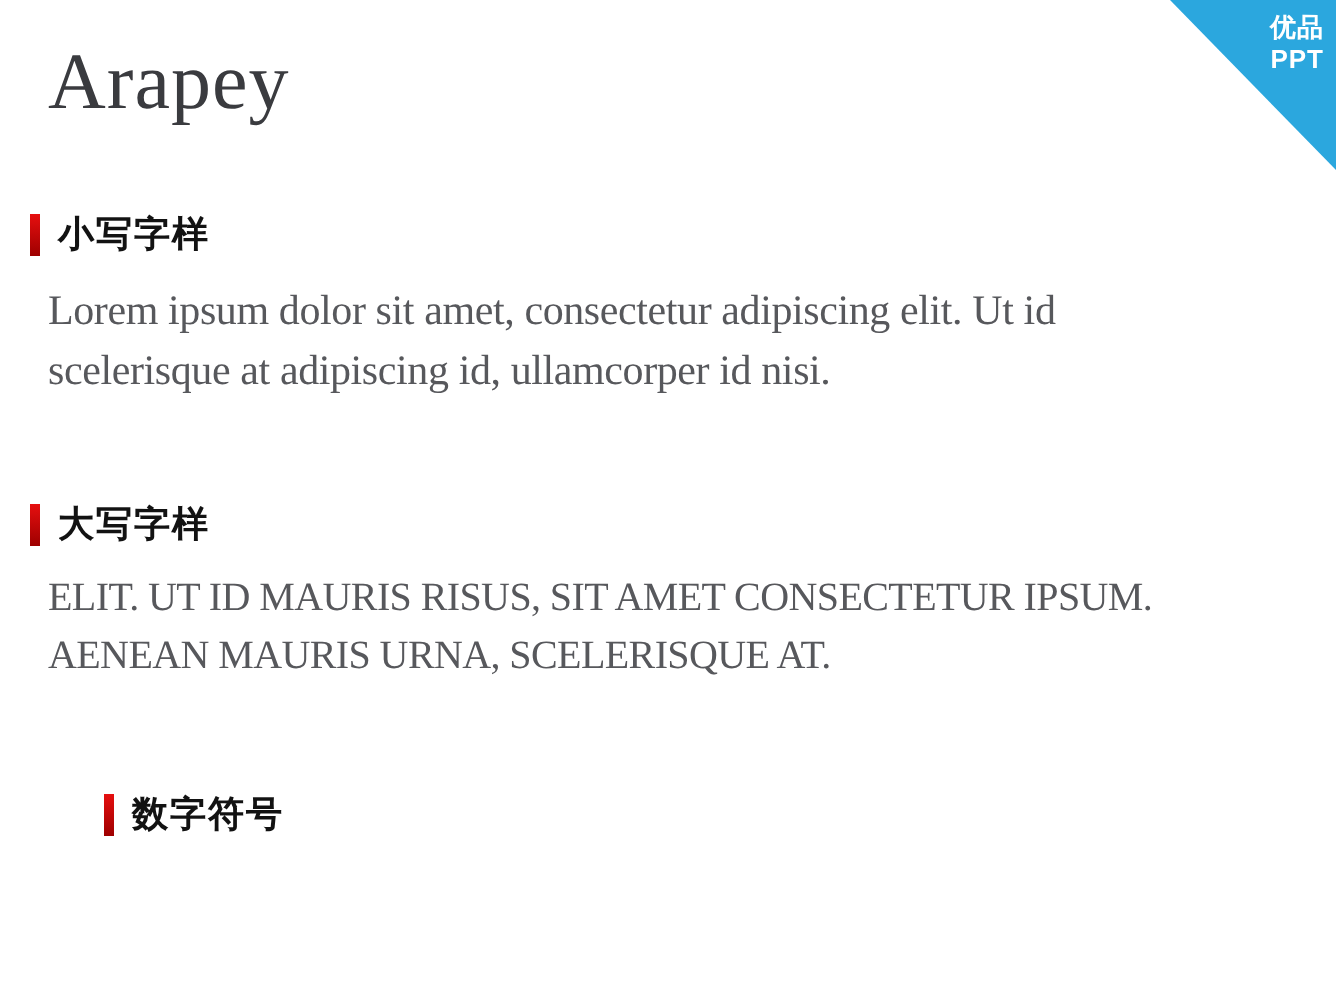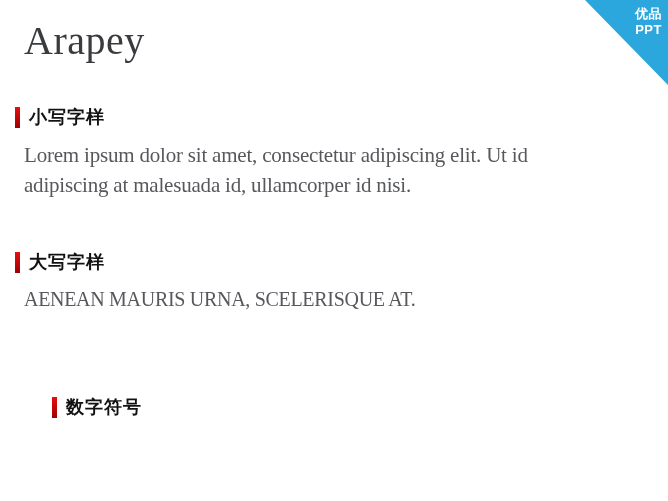--- a/index.html
+++ b/index.html
@@ -82,28 +82,29 @@
   </div>
 
   <h1 class="font-title">Arapey</h1>
 
   <div class="section-header hdr-lowercase">
     <span class="section-marker"></span>
     <span class="section-label">小写字样</span>
   </div>
   <div class="sample sample-lowercase">
     <div class="line">Lorem ipsum dolor sit amet, consectetur adipiscing elit. Ut id</div>
-    <div class="line">adipiscing at malesuada id, ullamcorper id nisi.</div>
+    <div class="line">scelerisque at adipiscing id, ullamcorper id nisi.</div>
   </div>
 
   <div class="section-header hdr-uppercase">
     <span class="section-marker"></span>
     <span class="section-label">大写字样</span>
   </div>
   <div class="sample sample-uppercase">
+    <div class="line">ELIT. UT ID MAURIS RISUS, SIT AMET CONSECTETUR IPSUM.</div>
     <div class="line">AENEAN MAURIS URNA, SCELERISQUE AT.</div>
   </div>
 
   <div class="section-header hdr-numerals">
     <span class="section-marker"></span>
     <span class="section-label">数字符号</span>
   </div>
 
 </div>
 

